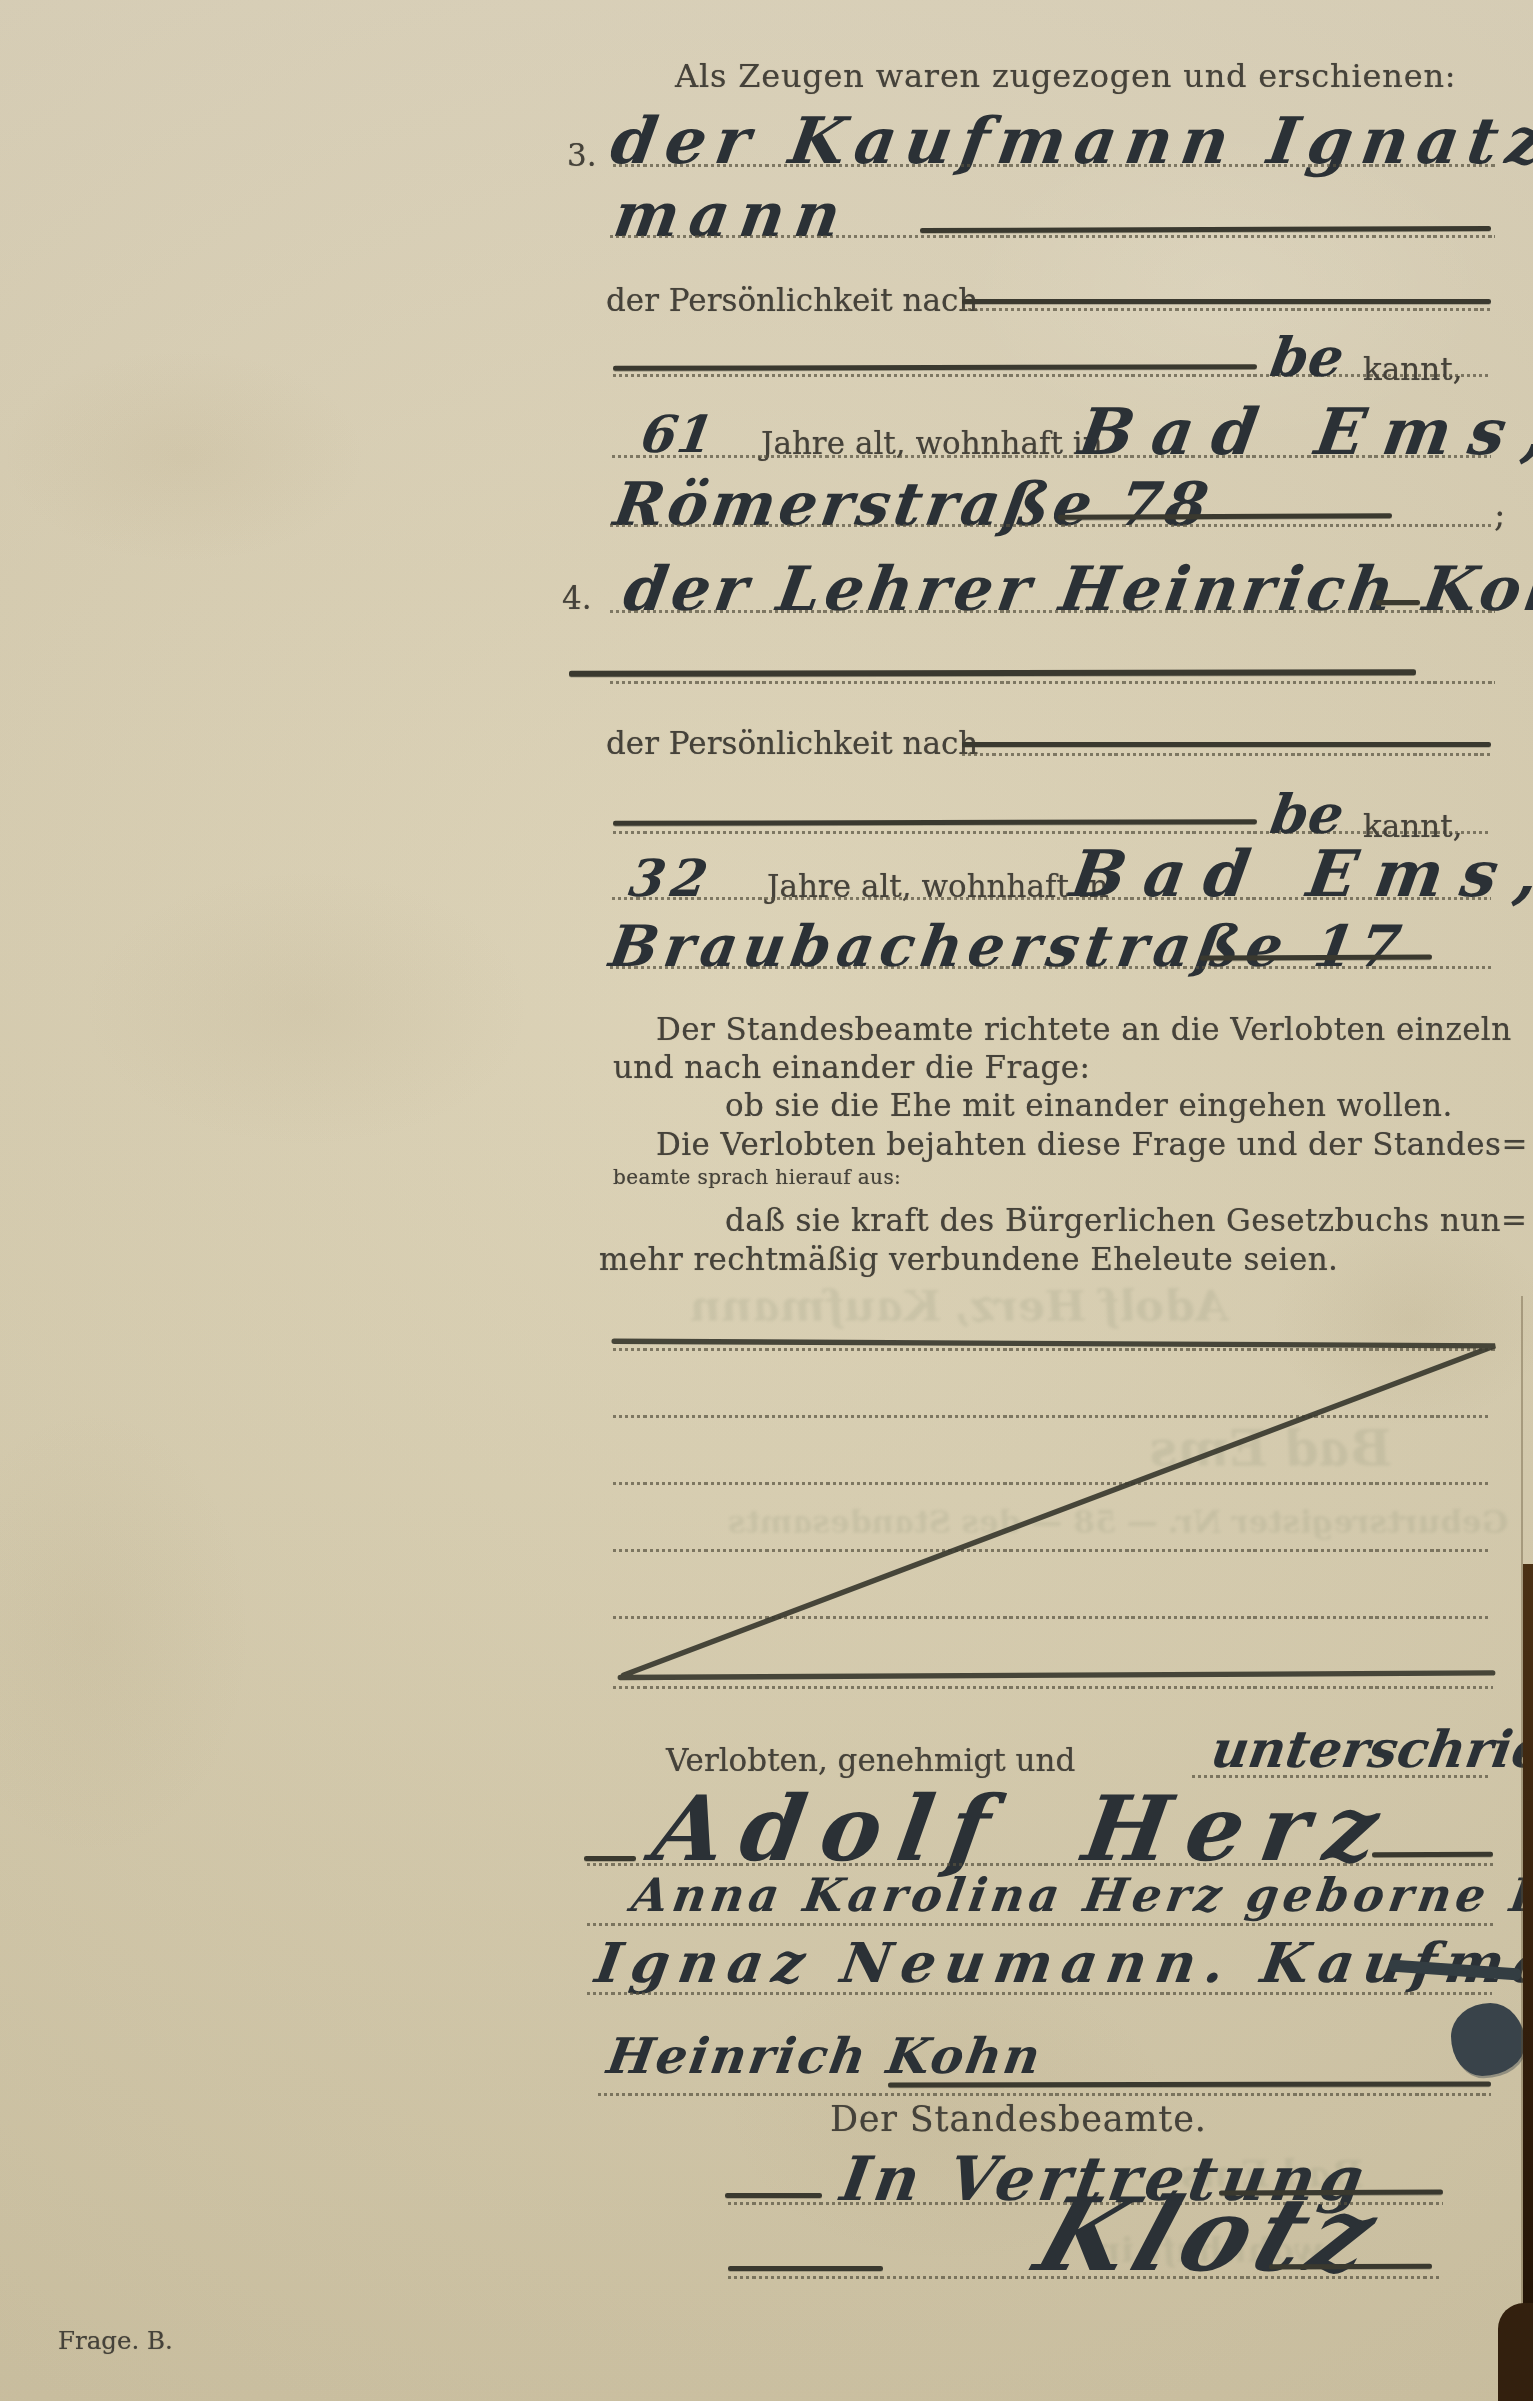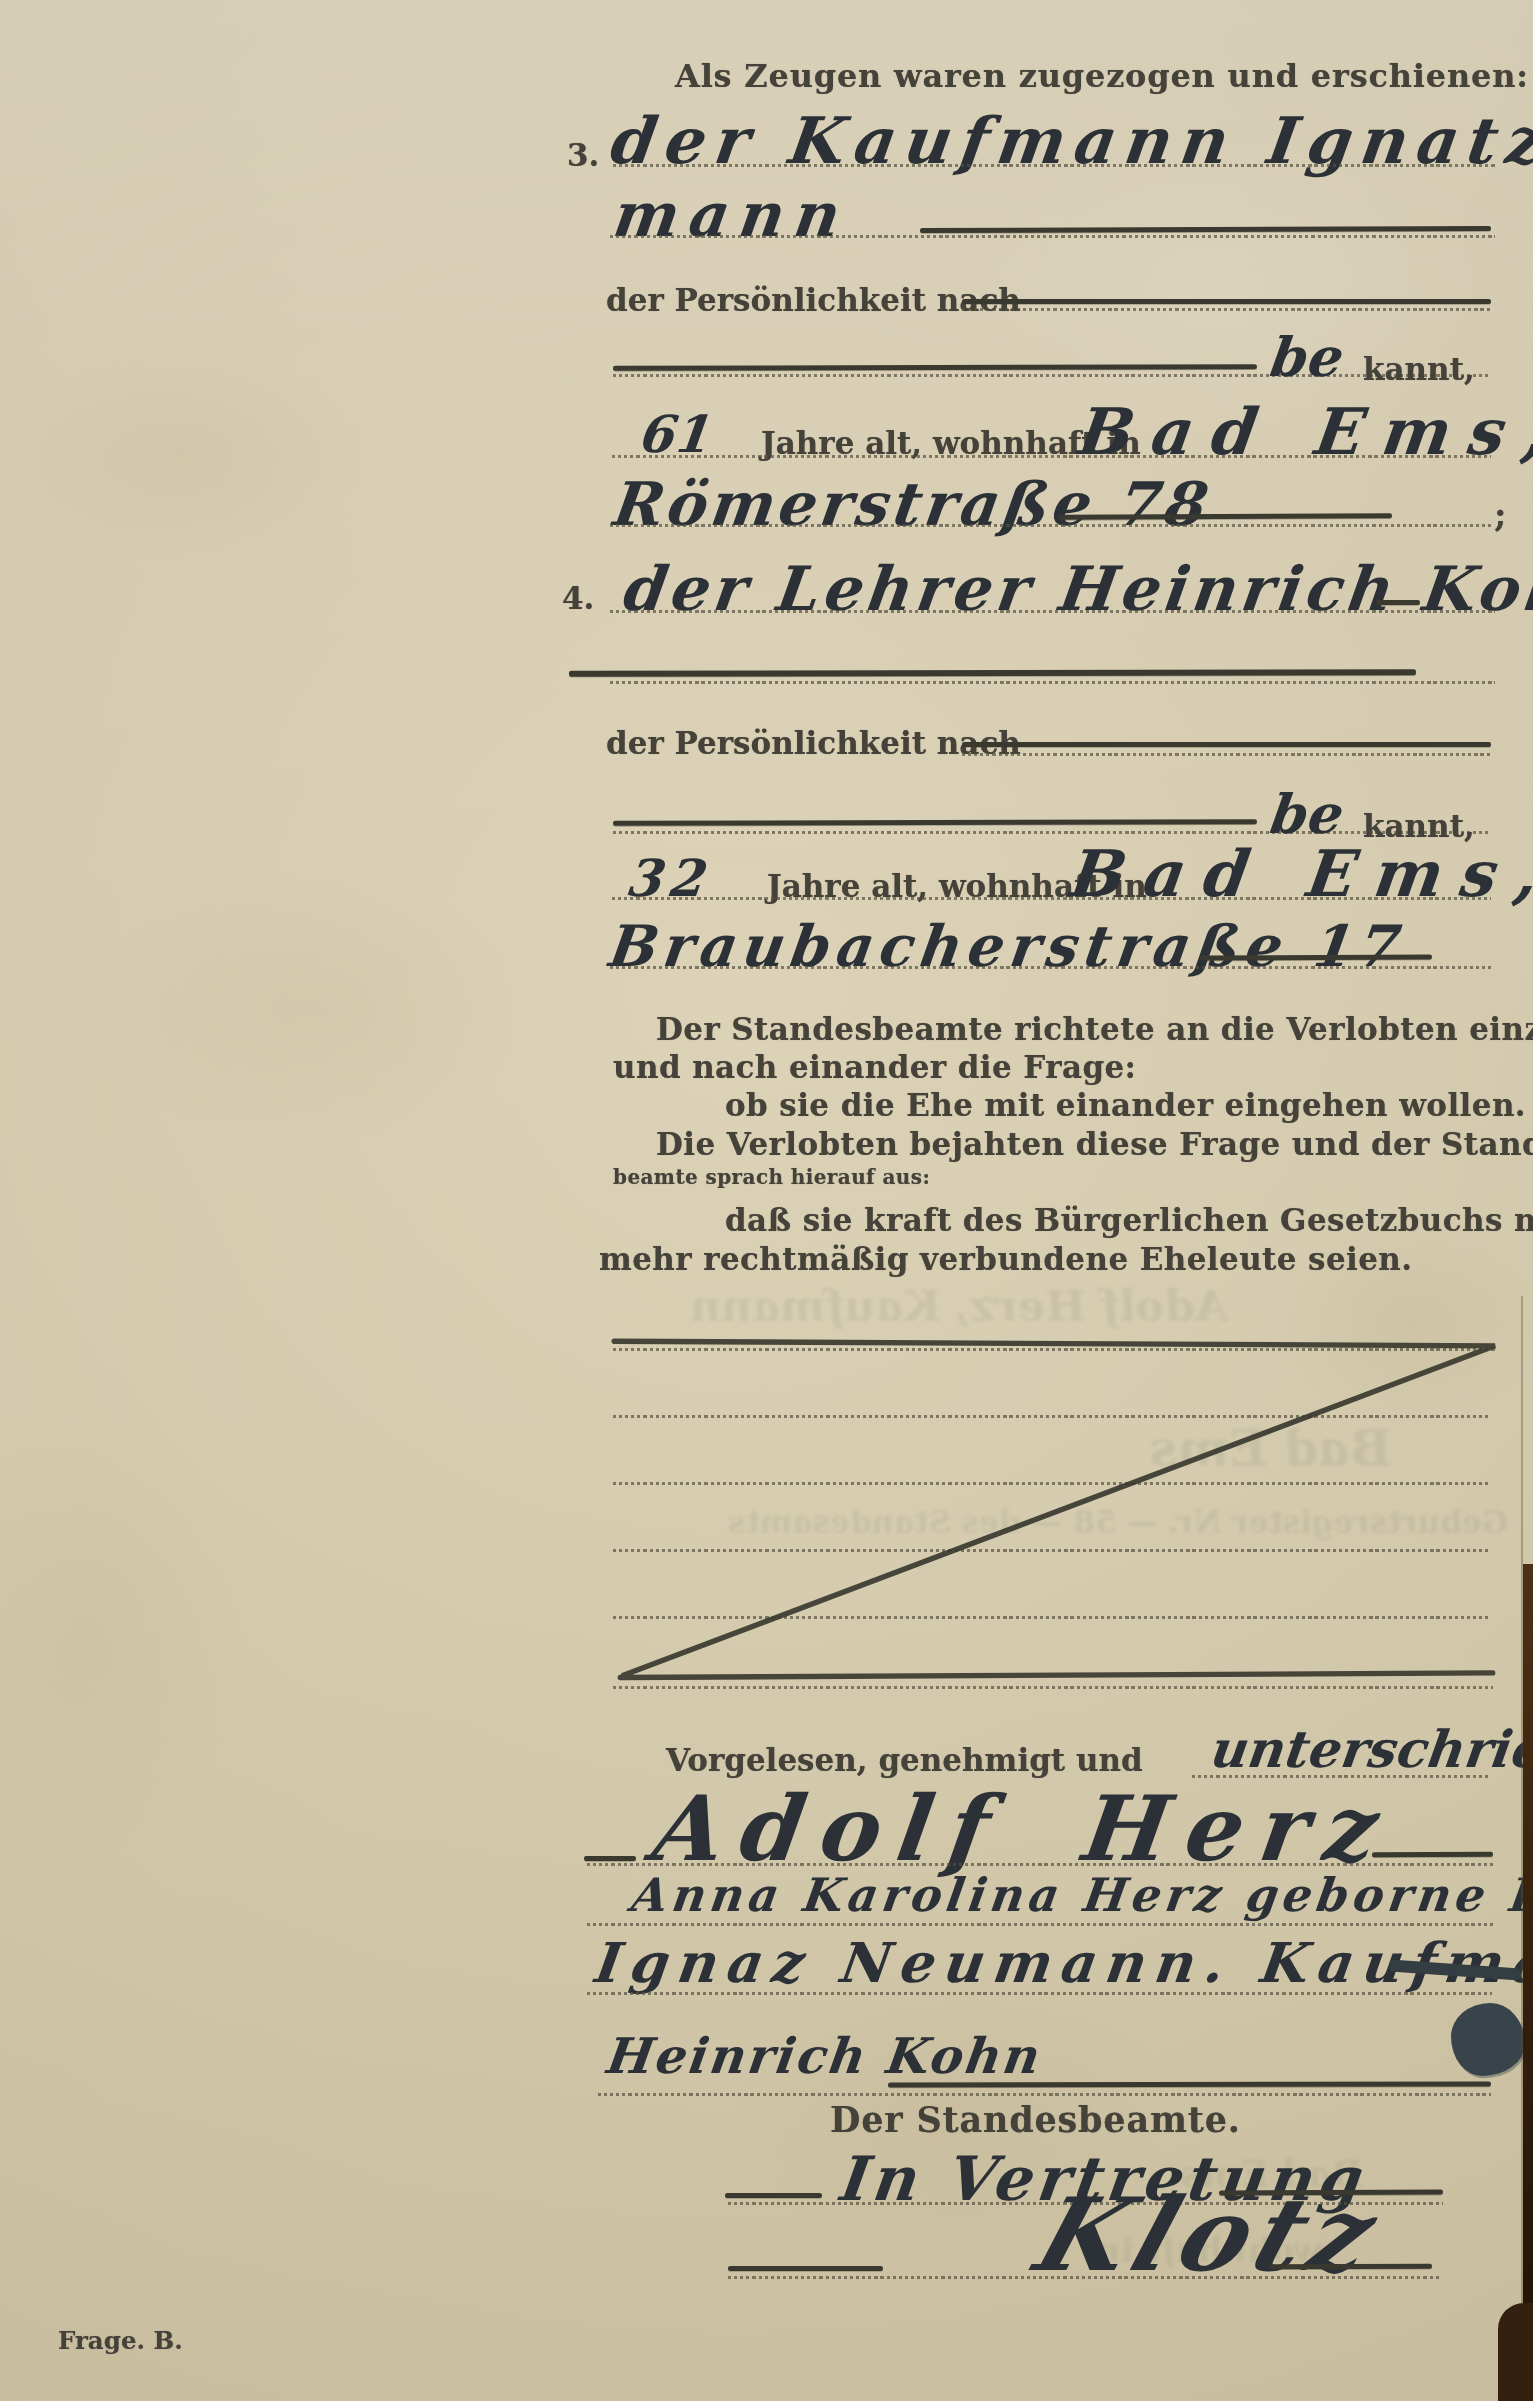--- a/index.html
+++ b/index.html
@@ -14,21 +14,21 @@
   #doc::before{
     content:"";position:absolute;inset:0;pointer-events:none;
     background:
       radial-gradient(261px 153px at 12% 19%, rgba(150,125,75,.08), transparent 70%),
       radial-gradient(322px 199px at 20% 42%, rgba(140,120,80,.07), transparent 70%),
       radial-gradient(230px 322px at 6% 68%, rgba(135,115,70,.06), transparent 70%),
       radial-gradient(383px 230px at 80% 12%, rgba(255,255,245,.10), transparent 70%),
       radial-gradient(322px 215px at 62% 88%, rgba(140,115,70,.06), transparent 70%),
       radial-gradient(199px 153px at 92% 55%, rgba(130,110,65,.08), transparent 70%);
   }
-  .printed{position:absolute;white-space:nowrap;font-weight:700;color:#45423a;
+  .printed{position:absolute;white-space:nowrap;font-weight:400;color:#45423a;
     line-height:1;text-shadow:0 0 0.8px rgba(60,55,45,.55);}
   .hw{position:absolute;white-space:nowrap;font-style:italic;font-weight:700;color:#2b3136;
     line-height:1;transform:skewX(-9deg);transform-origin:left bottom;}
   .rule-dot{position:absolute;height:3.1px;opacity:.7;
     background-image:repeating-linear-gradient(90deg,#56513f 0 3.1px, rgba(0,0,0,0) 3.1px 6.1px);}
   .rule-ink{position:absolute;height:4.6px;background:#3a392f;border-radius:2.3px;
     box-shadow:0 0.8px 0 rgba(58,57,47,.35);}
   .ghost{position:absolute;white-space:nowrap;font-style:italic;font-weight:700;
     color:#6d795f;opacity:.13;filter:blur(1.5px);transform:scaleX(-1) skewX(8deg);line-height:1;}
   .blot{position:absolute;background:#39434a;
@@ -120,21 +120,21 @@
   <div class="rule-dot" style="left:613px;top:1348px;width:882px"></div>
   <div class="rule-dot" style="left:613px;top:1415px;width:878px"></div>
   <div class="rule-dot" style="left:613px;top:1482px;width:878px"></div>
   <div class="rule-dot" style="left:613px;top:1549px;width:878px"></div>
   <div class="rule-dot" style="left:613px;top:1616px;width:878px"></div>
   <div class="rule-dot" style="left:613px;top:1686px;width:880px"></div>
   <svg class="cross" width="901" height="360" viewBox="0 0 1175 470">
     <path d="M10 16 L1160 22 L22 452 M18 455 L1157 449" fill="none" stroke="#3a392f" stroke-width="7" stroke-linecap="round" opacity="0.92"></path>
   </svg>
 
-  <div class="printed" style="left:666px;top:1745px;font-size:31px">Vorgelesen, genehmigt und</div>
+  <div class="printed" style="left:666px;top:1745px;font-size:31px">Verlobten, genehmigt und</div>
   <div class="hw" style="left:1208px;top:1724px;font-size:51px">unterschrieben</div>
   <div class="rule-dot" style="left:1192px;top:1775px;width:299px"></div>
 
   <div class="hw" style="left:648px;top:1783px;font-size:90px;letter-spacing:17px;word-spacing:31px">Adolf Herz</div>
   <div class="rule-ink" style="left:584px;top:1856px;width:52px"></div>
   <div class="rule-ink" style="left:1372px;top:1852px;width:121px;transform:rotate(-.3deg)"></div>
   <div class="rule-dot" style="left:587px;top:1863px;width:907px"></div>
 
   <div class="hw" style="left:629px;top:1872px;font-size:46px;letter-spacing:4.6px">Anna Karolina Herz geborne Beckstedt</div>
   <div class="rule-dot" style="left:587px;top:1923px;width:907px"></div>

